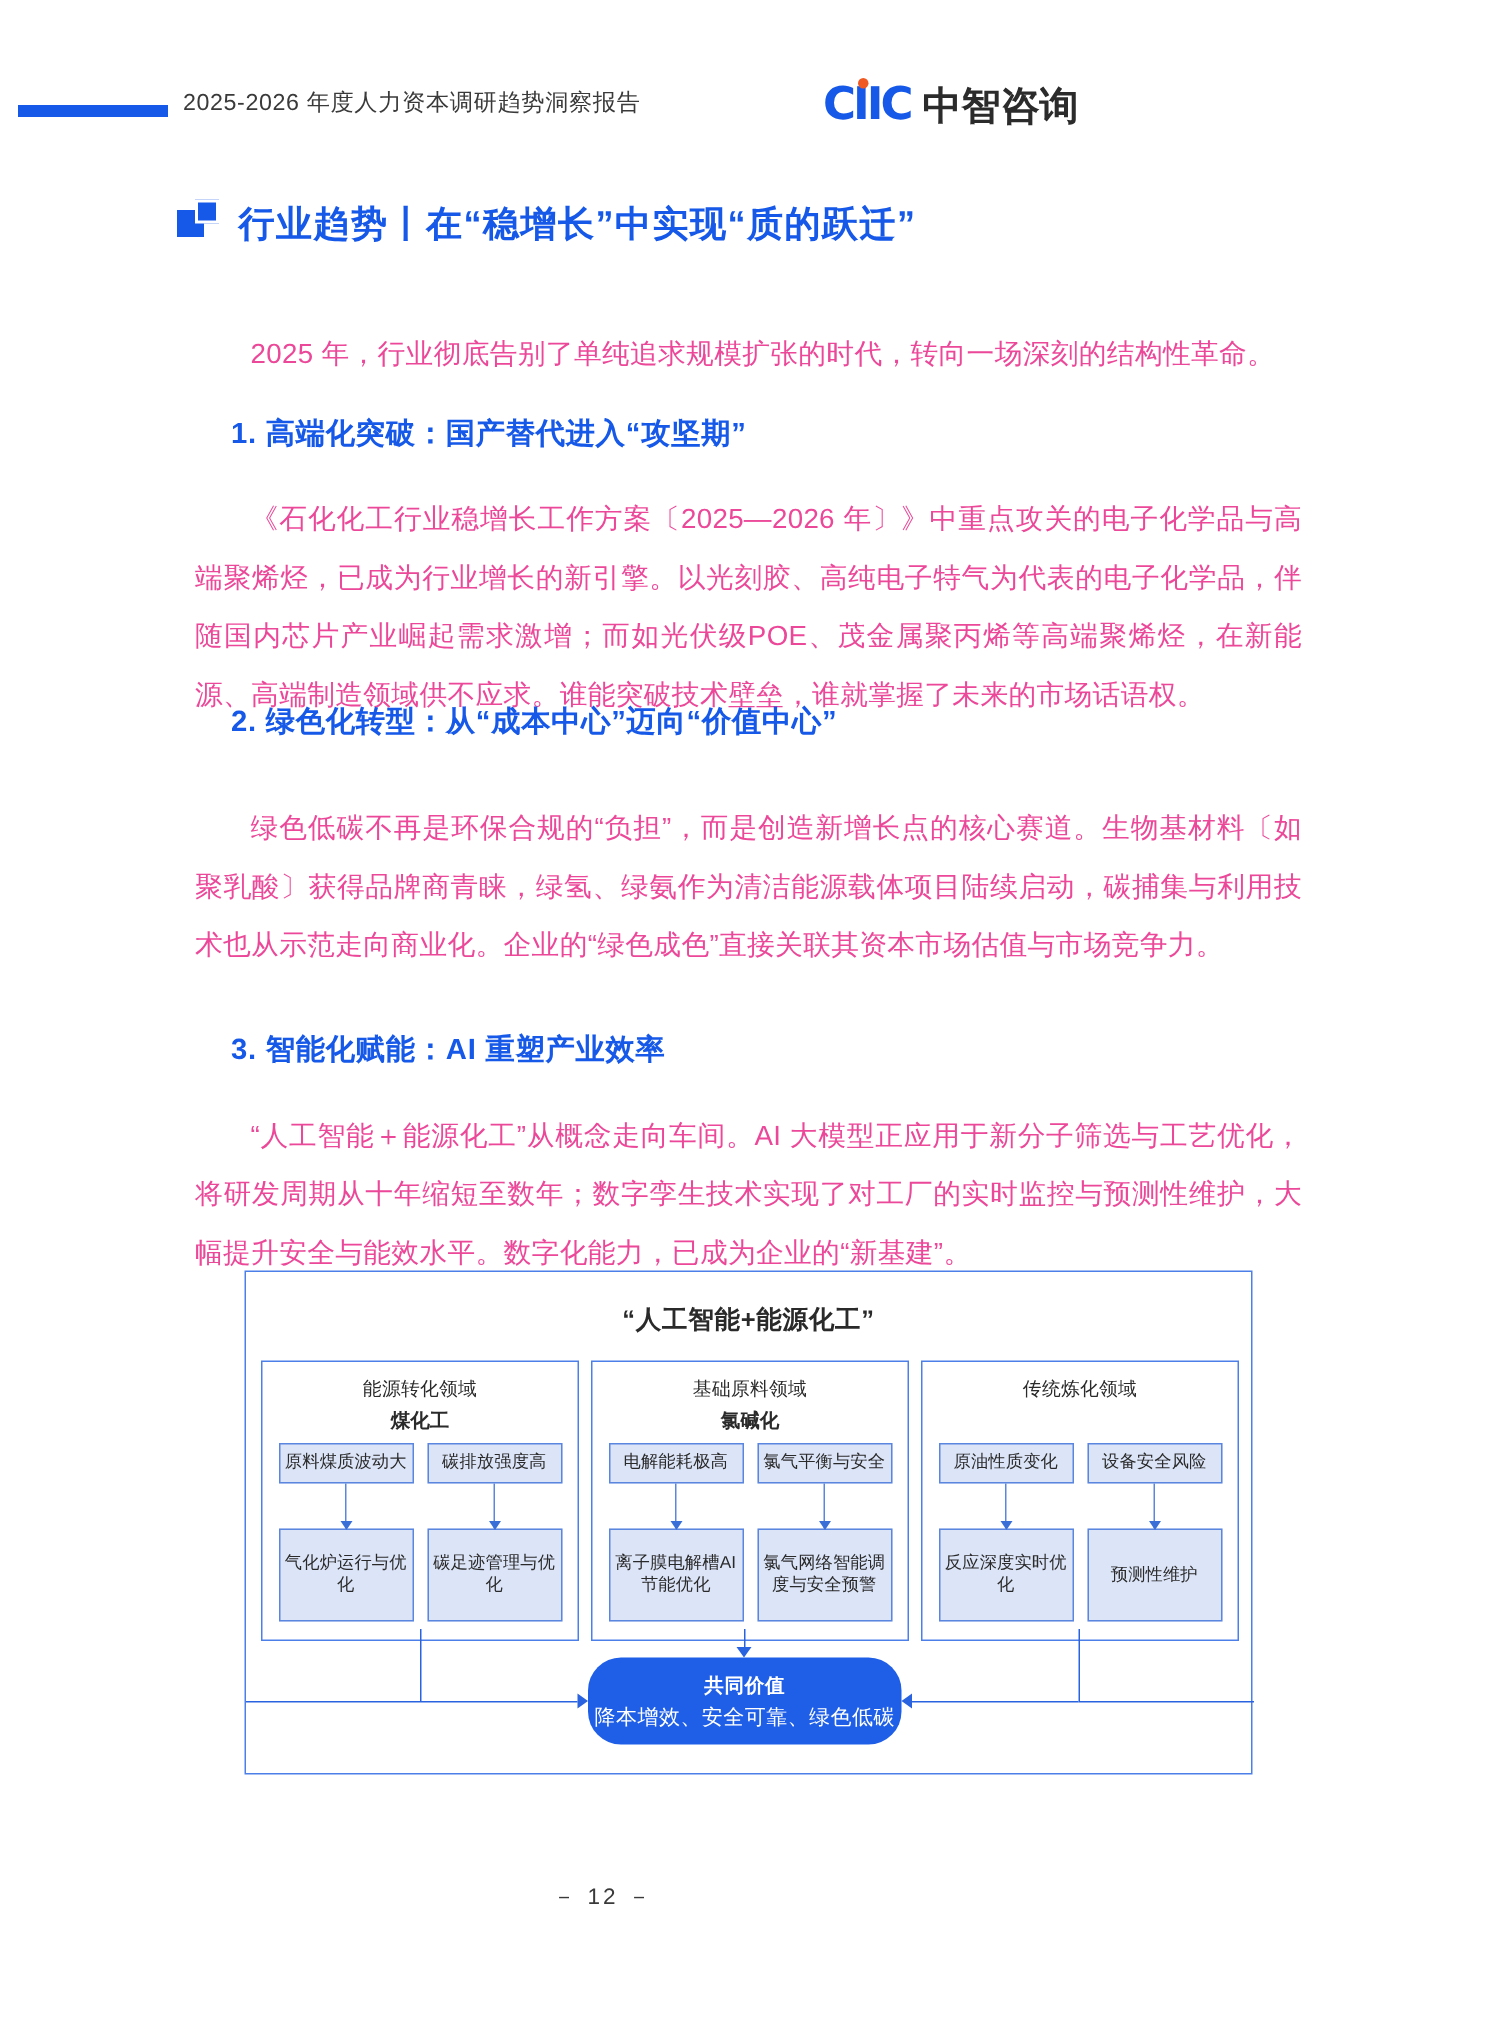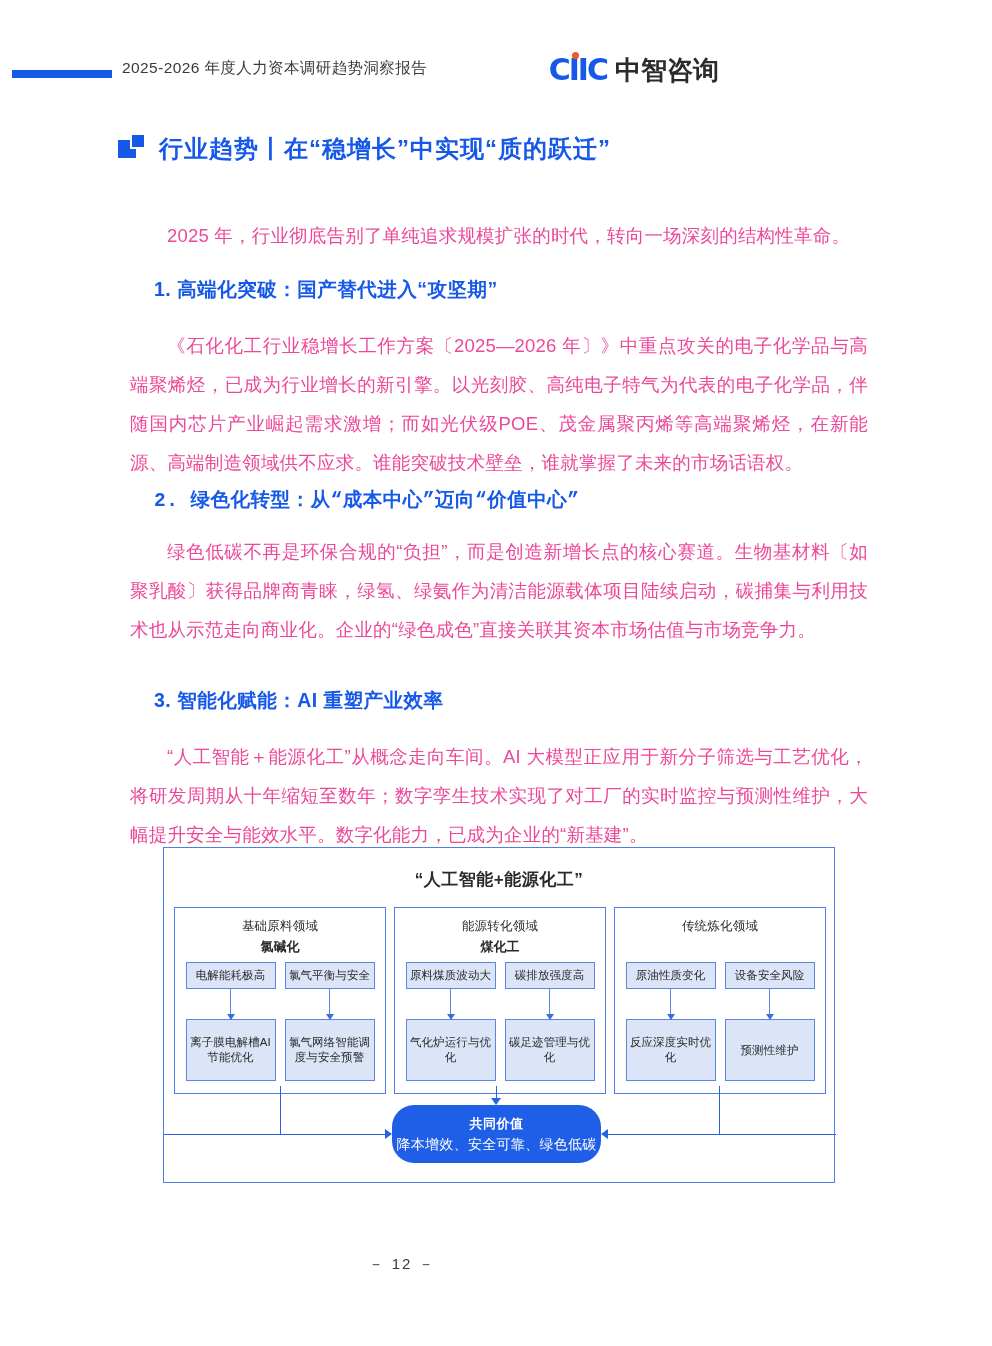--- a/index.html
+++ b/index.html
@@ -133,21 +133,21 @@
     font-weight: 700;
     color: #1659e8;
     letter-spacing: 0.5px;
     line-height: 34px;
   }
   .sub-wrap { padding-left: 36px; }
 
   .para-1 { top: 204px; }
   .head-1 { top: 272px; }
   .para-2 { top: 314px; }
-  .head-2 { top: 484px; font-family: Liberation Mono, monospace; }
+  .head-2 { top: 464px; }
   .para-3 { top: 520px; }
   .head-3 { top: 683px; }
   .para-4 { top: 725px; }
 
   
   .diagram {
     position: absolute;
     left: 163px;
     top: 847px;
     width: 672px;
@@ -352,49 +352,49 @@
   <p class="body indent">“人工智能＋能源化工”从概念走向车间。AI 大模型正应用于新分子筛选与工艺优化，将研发周期从十年缩短至数年；数字孪生技术实现了对工厂的实时监控与预测性维护，大幅提升安全与能效水平。数字化能力，已成为企业的“新基建”。</p>
 </div>
 
 <div class="diagram">
 
   <div class="diagram-title">“人工智能+能源化工”</div>
 
   <div class="columns">
 
     <div class="col">
+      <div class="col-domain">能源转化领域</div>
+      <div class="col-sub">煤化工</div>
+      <div class="pair-row">
+        <div class="pair-col">
+          <div class="chip">原料煤质波动大</div>
+          <div class="arrow-v"></div>
+          <div class="chip tall">气化炉运行与优化</div>
+        </div>
+        <div class="pair-col">
+          <div class="chip">碳排放强度高</div>
+          <div class="arrow-v"></div>
+          <div class="chip tall">碳足迹管理与优化</div>
+        </div>
+      </div>
+    </div>
+
+    <div class="col">
       <div class="col-domain">基础原料领域</div>
       <div class="col-sub">氯碱化</div>
       <div class="pair-row">
         <div class="pair-col">
           <div class="chip">电解能耗极高</div>
           <div class="arrow-v"></div>
           <div class="chip tall">离子膜电解槽AI节能优化</div>
         </div>
         <div class="pair-col">
           <div class="chip">氯气平衡与安全</div>
           <div class="arrow-v"></div>
           <div class="chip tall">氯气网络智能调度与安全预警</div>
-        </div>
-      </div>
-    </div>
-
-    <div class="col">
-      <div class="col-domain">能源转化领域</div>
-      <div class="col-sub">煤化工</div>
-      <div class="pair-row">
-        <div class="pair-col">
-          <div class="chip">原料煤质波动大</div>
-          <div class="arrow-v"></div>
-          <div class="chip tall">气化炉运行与优化</div>
-        </div>
-        <div class="pair-col">
-          <div class="chip">碳排放强度高</div>
-          <div class="arrow-v"></div>
-          <div class="chip tall">碳足迹管理与优化</div>
         </div>
       </div>
     </div>
 
     <div class="col">
       <div class="col-domain">传统炼化领域</div>
       <div class="col-sub empty"></div>
       <div class="pair-row">
         <div class="pair-col">
           <div class="chip">原油性质变化</div>

